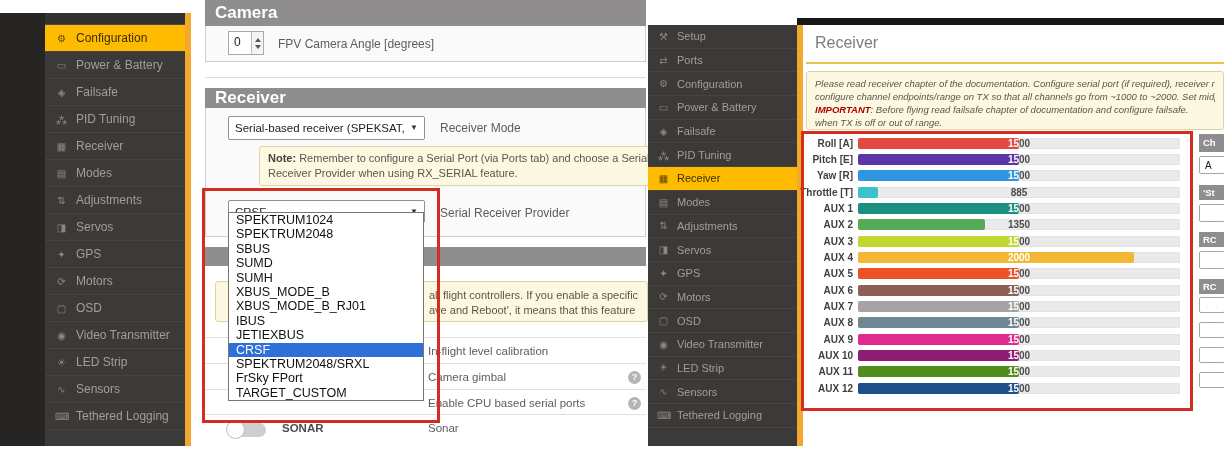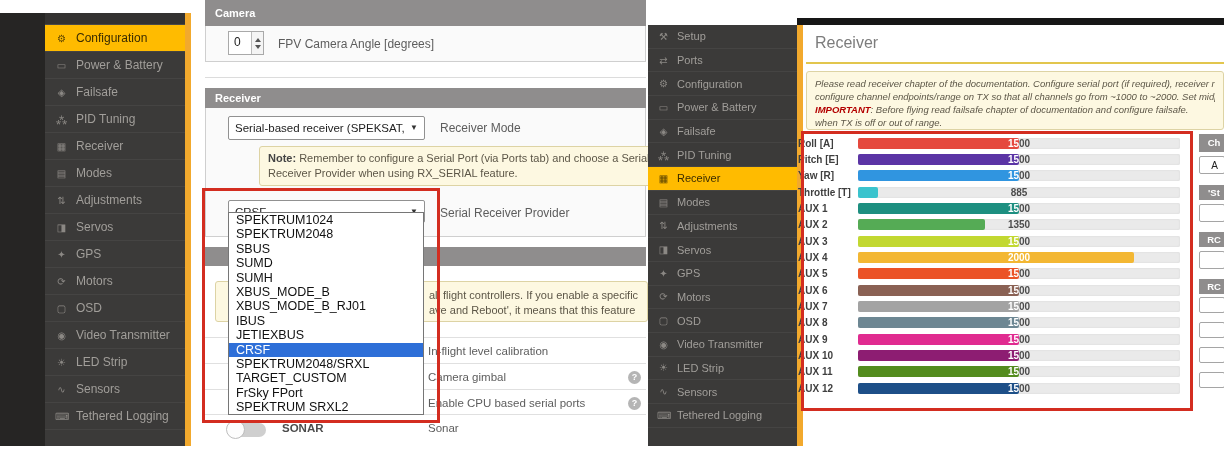--- a/index.html
+++ b/index.html
@@ -12,21 +12,21 @@
   .sidebar1{left:45px;top:13px;width:140px;height:433px;background:#3b3a39;}
   .sb-partial{height:12px;background:#333231;border-bottom:1px solid #4a4948;}
   .sb-item{display:flex;align-items:center;border-bottom:1px solid #454443;color:#a19e9a;cursor:pointer;}
   .sb1 .sb-item{height:27px;padding-left:10px;gap:8px;font-size:12px;}
   .sb2 .sb-item{height:23.7px;padding-left:9px;gap:7px;font-size:11px;}
   .sb-icon{width:13px;text-align:center;font-size:10px;color:#8b8884;flex:0 0 auto;}
   .sb-item.selected{background:#ffbb00;color:#3a2c00;}
   .sb-item.selected .sb-icon{color:#5a4200;}
   .ybar{width:6px;background:#f2a92d;}
 
-  .panel-header{background:#8f8d8d;color:#fff;font-weight:bold;font-size:11px;line-height:20px;padding-left:10px;overflow:hidden;}
+  .panel-header{background:#8f8d8d;color:#fff;font-weight:bold;font-size:17px;line-height:20px;padding-left:10px;overflow:hidden;}
   .panel-body{background:#fafafa;border:1px solid #cfcfcf;border-top:none;}
 
   .camera-header{left:205px;top:0;width:441px;height:26px;line-height:26px;}
   .camera-header span{display:inline-block;margin-top:-9px;}
   .camera-body{left:205px;top:26px;width:441px;height:36px;}
   .num-input{left:228px;top:31px;width:36px;height:24px;background:#fff;border:1px solid #a9a9a9;font-size:12px;color:#222;padding:3px 14px 0 5px;}
   .spinner{left:251px;top:32px;width:12px;height:22px;border-left:1px solid #bbb;display:flex;flex-direction:column;align-items:center;justify-content:center;gap:3px;background:#f4f4f4;cursor:pointer;}
   .tri-up{width:0;height:0;border-left:3px solid transparent;border-right:3px solid transparent;border-bottom:4px solid #555;}
   .tri-dn{width:0;height:0;border-left:3px solid transparent;border-right:3px solid transparent;border-top:4px solid #555;}
   .fpv-label{left:278px;top:37px;font-size:12px;color:#5d5d5d;}
@@ -70,30 +70,30 @@
   .ybar2{left:797px;top:25px;height:421px;}
   .ybar1{left:185px;top:13px;height:433px;}
   .page-title{left:815px;top:34px;font-size:16px;color:#7c7c7c;}
   .title-underline{left:806px;top:62px;width:418px;height:2px;background:#e2c64e;}
   .rnote{left:806px;top:71px;width:418px;height:59px;padding:5px 8px;font-size:9.5px;line-height:13px;font-style:italic;}
   .rnote div{white-space:nowrap;overflow:hidden;}
   .imp{color:#b30000;font-weight:bold;}
 
   .channels{left:798px;top:135px;}
   .ch-row{display:flex;align-items:center;height:16.35px;}
-  .ch-label{width:60px;font-size:10px;font-weight:bold;color:#3f3f3f;padding-right:5px;white-space:nowrap;}
+  .ch-label{width:60px;text-align:right;font-size:10px;font-weight:bold;color:#3f3f3f;padding-right:5px;white-space:nowrap;}
   .ch-track{position:relative;width:322px;height:11px;background:#eaeaea;border-radius:2px;box-shadow:inset 0 0 2px #d4d4d4;}
   .ch-val{position:absolute;left:0;top:0;width:322px;height:11px;line-height:11px;text-align:center;font-size:10px;font-weight:bold;}
   .ch-val.dark{color:#4c4c4c;}
   .ch-val.light{color:#fff;}
   .ch-bar{position:absolute;left:0;top:0;height:11px;border-radius:2px;overflow:hidden;}
   .red-right{left:801px;top:131px;width:392px;height:280px;}
 
   .stub-col{left:1199px;top:134px;width:26px;height:290px;}
-  .stub{position:absolute;left:0;width:26px;overflow:hidden;text-align:center;}
+  .stub{position:absolute;left:0;width:26px;overflow:hidden;}
   .stub.header{background:#8f8d8d;color:#fff;font-size:9.5px;font-weight:bold;padding-left:4px;}
   .stub.box{background:#fff;border:1px solid #a5a5a5;border-radius:2px;font-size:10px;color:#222;padding-left:5px;}
 </style>
 </head>
 <body>
 
 <div class="screen">
 
   <div class="abs lgutter"></div>
   <div class="abs sidebar1 sb1">
@@ -212,23 +212,22 @@
       <div class="dd-item">SPEKTRUM2048</div>
       <div class="dd-item">SBUS</div>
       <div class="dd-item">SUMD</div>
       <div class="dd-item">SUMH</div>
       <div class="dd-item">XBUS_MODE_B</div>
       <div class="dd-item">XBUS_MODE_B_RJ01</div>
       <div class="dd-item">IBUS</div>
       <div class="dd-item">JETIEXBUS</div>
       <div class="dd-item dd-selected">CRSF</div>
       <div class="dd-item">SPEKTRUM2048/SRXL</div>
+      <div class="dd-item">FrSky FPort</div>
       <div class="dd-item">TARGET_CUSTOM</div>
-      <div class="dd-item">FrSky FPort</div>
-      <div class="dd-item">SPEKTRUM SRXL2</div>
     </div>
   <div class="abs red-rect red-left"></div>
 
   <div class="abs topbar"></div>
   <div class="abs sidebar2 sb2">
       <div id="sidebar2-items">
         <div class="sb-item">
           <span class="sb-icon">⚒</span>
           <span class="sb-label">Setup</span>
         </div>

